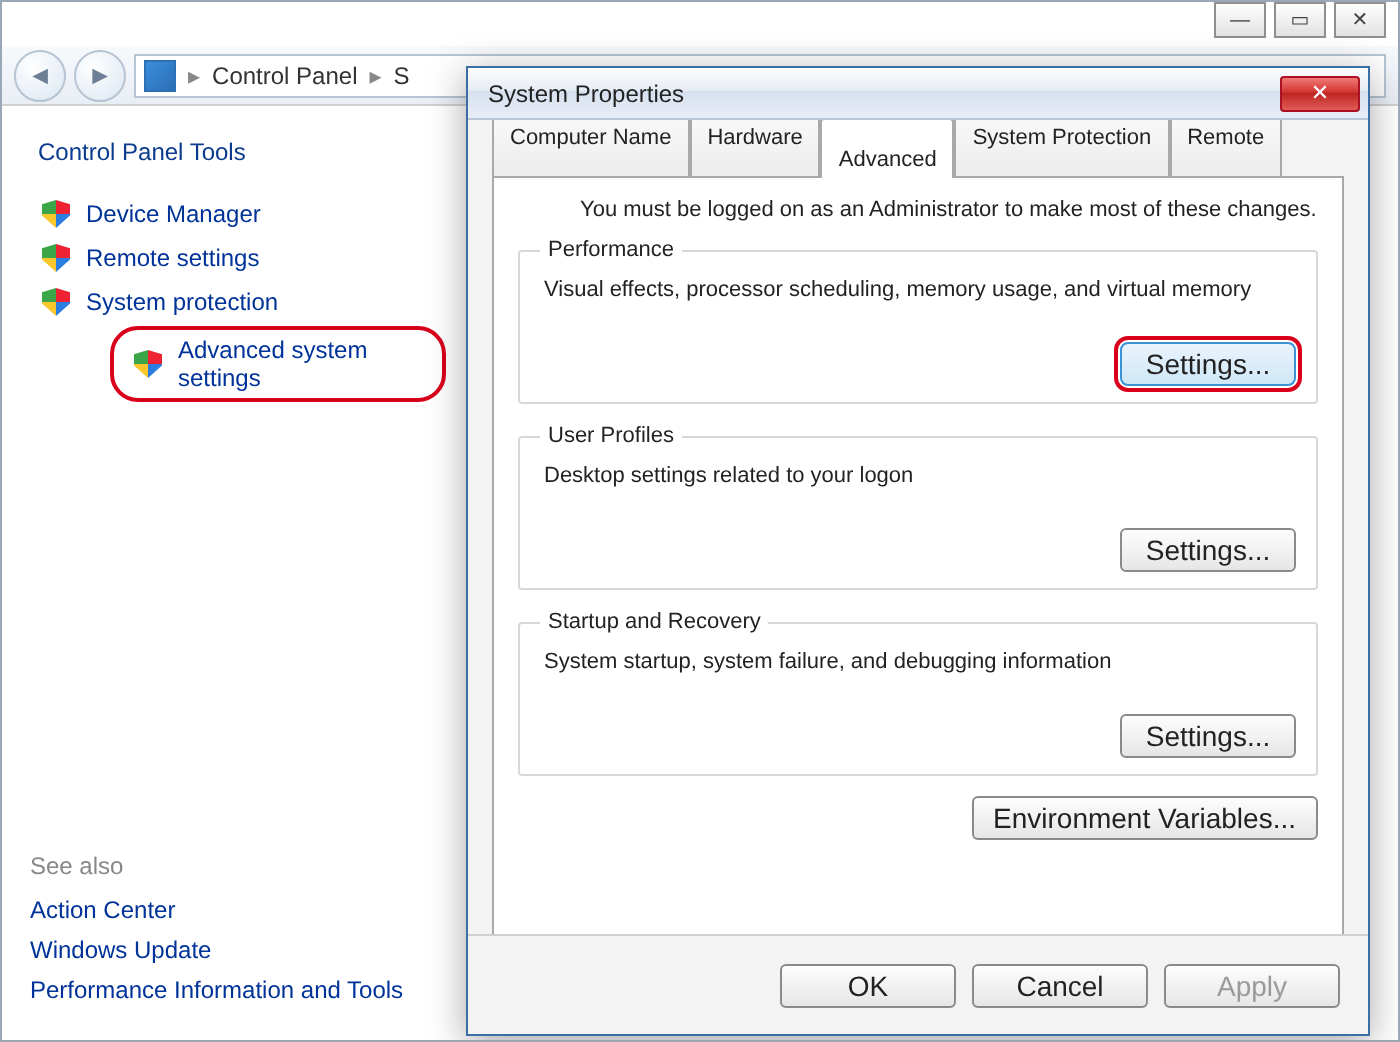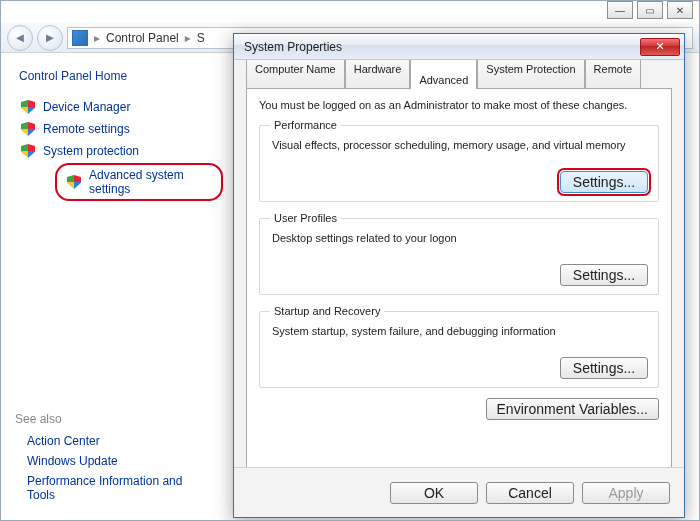--- a/index.html
+++ b/index.html
@@ -77,21 +77,21 @@
   .shield-icon {
     width:14px;height:14px;display:inline-block;flex:none;
     background: conic-gradient(#e23 0 25%, #2a7de1 0 50%, #f7c72b 0 75%, #3aa648 0 100%);
     clip-path: polygon(50% 0,100% 15%,100% 55%,50% 100%,0 55%,0 15%);
   }
   .sidebar .seealso {
     position:absolute; left:14px; bottom:12px; right:10px;
   }
   .seealso .hdr { color:#888; margin-bottom:8px; }
   .seealso a {
-    display:block; color:#003399; margin:6px 12px; font-size:12px;
+    display:block; color:#003399; margin:6px 0; font-size:12px;
   }
   
   .dialog {
     position:absolute; top:32px; left:232px;
     width:452px; height:485px;
     background:#f3f3f3;
     border:1px solid #3a6ea5;
     box-shadow: 0 4px 18px rgba(0,0,0,.35);
     display:flex; flex-direction:column;
   }
@@ -121,21 +121,21 @@
   }
   .tab.active {
     background:#fff; z-index:2; padding-bottom:3px;
   }
   .tabpanel {
     border:1px solid #a9a9a9; background:#fff;
     padding:10px 12px 6px 12px;
     height:400px;
     position:relative;
   }
-  .admin-note { font-size:11px; color:#222; margin-bottom:8px; }
+  .admin-note { font-size:11px; color:#222; margin-bottom:8px;margin-left:31px; }
   fieldset.grp {
     border:1px solid #d8d8d8; border-radius:2px;
     margin:0 0 10px 0; padding:6px 10px 8px 10px;
   }
   fieldset.grp legend { font-size:11px; padding:0 4px; color:#222; }
   fieldset.grp .desc { font-size:11px; color:#222; margin:2px 0 6px 2px; }
   fieldset.grp .row-r { display:flex; justify-content:flex-end; }
   .winbtn {
     min-width:88px; height:22px;
     border:1px solid #8a8a8a; border-radius:3px;
@@ -171,21 +171,21 @@
   <div class="addrbox">
     <span class="cp-icon"></span>
     <span class="sep">▸</span>
     <span>Control Panel</span>
     <span class="sep">▸</span>
     <span>S</span>
   </div>
 </div>
 
 <div class="sidebar">
-  <h3>Control Panel Home</h3>
+  <h3>Control Panel Tools</h3>
 
   <div class="side-link">
     <span class="shield-icon"></span>
     <span>Device Manager</span>
   </div>
   <div class="side-link">
     <span class="shield-icon"></span>
     <span>Remote settings</span>
   </div>
   <div class="side-link">

